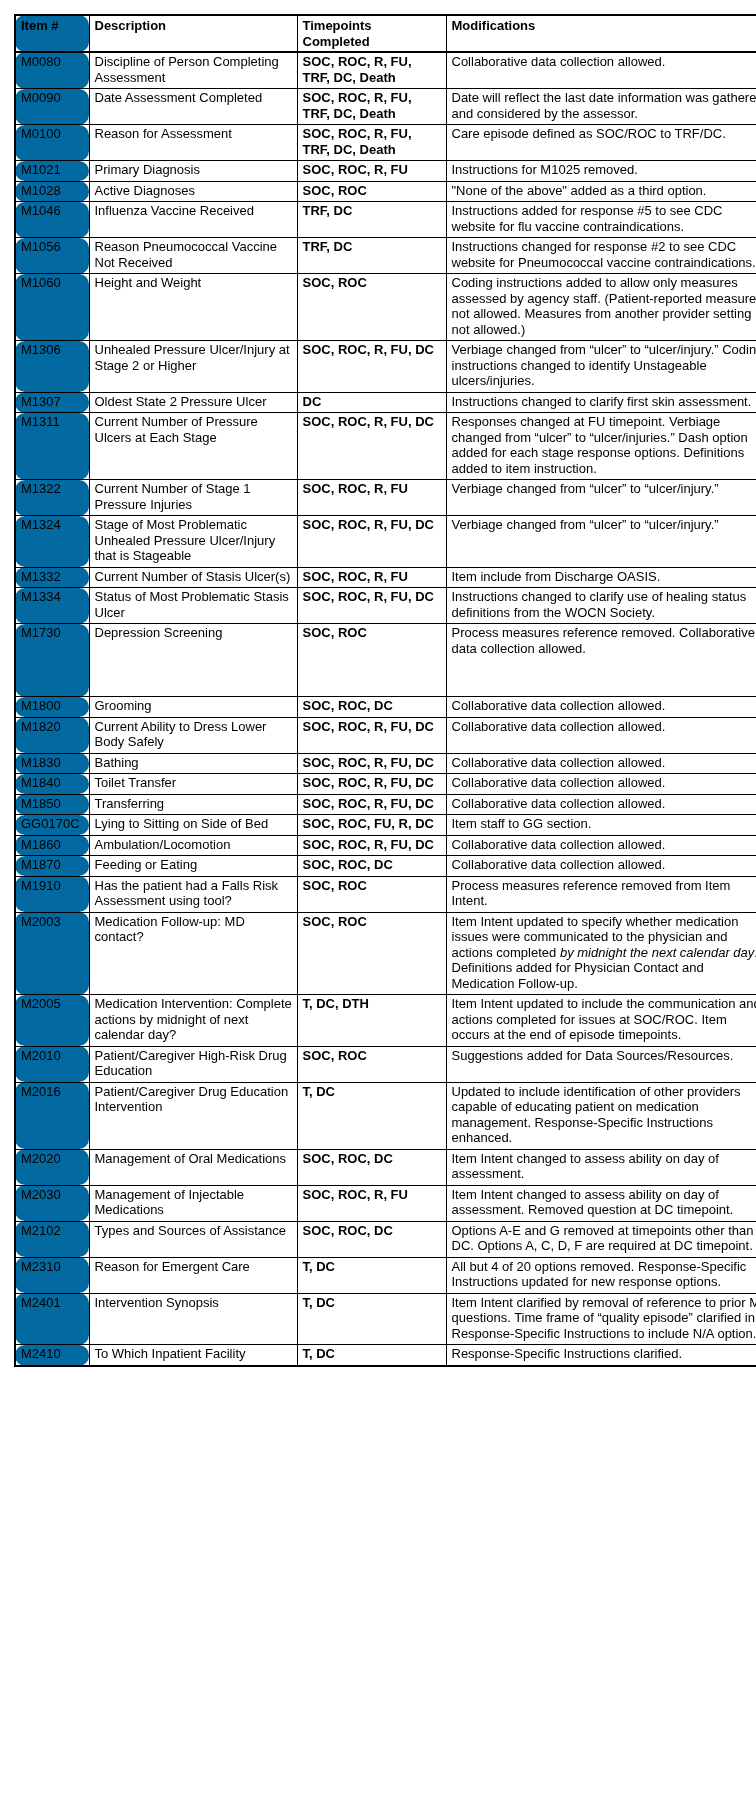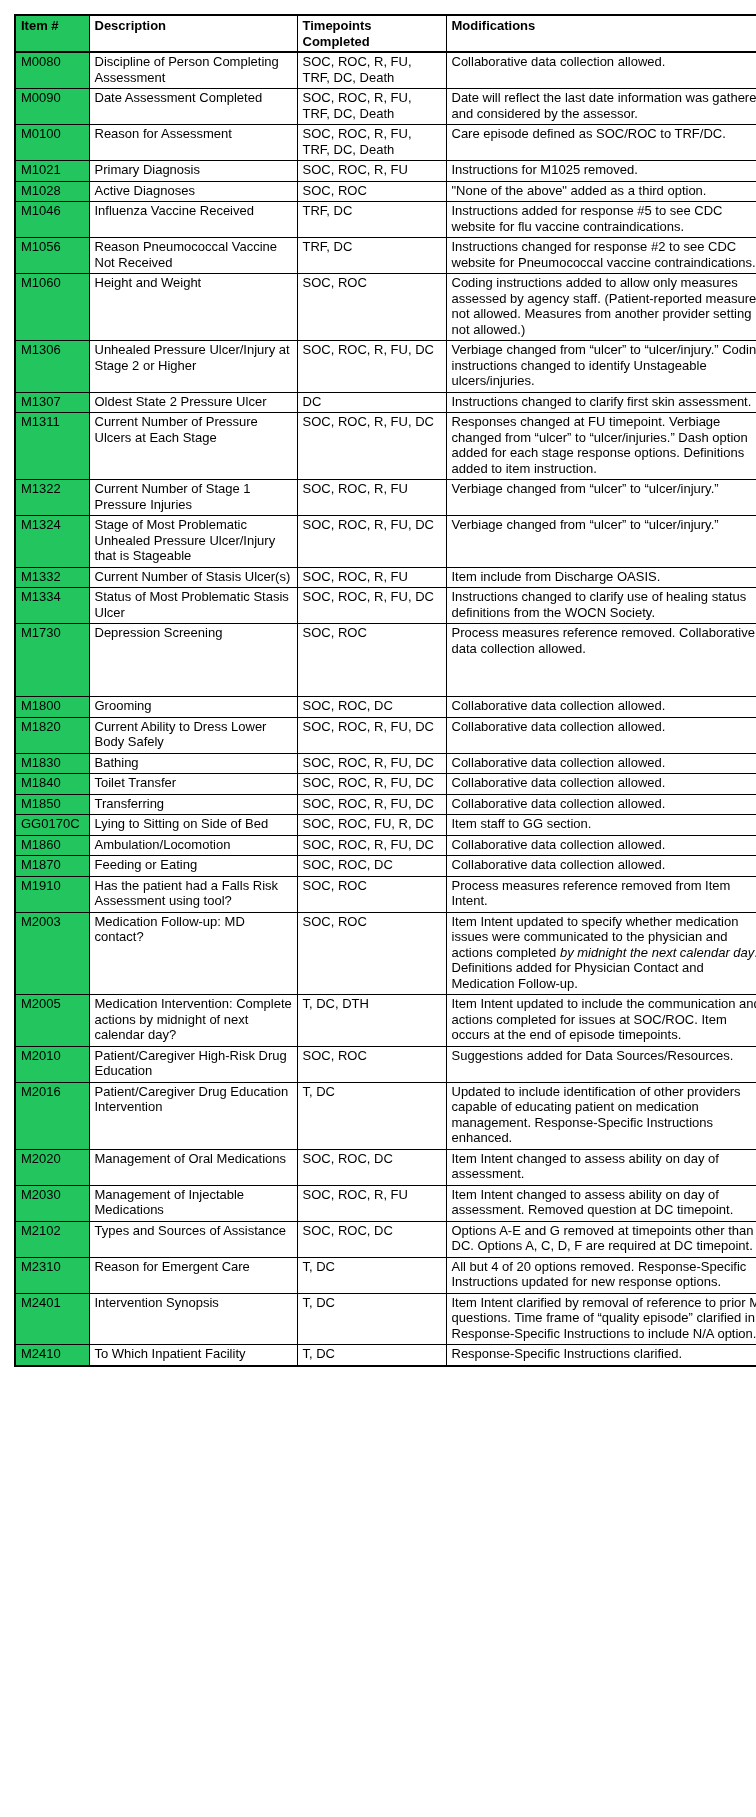--- a/index.html
+++ b/index.html
@@ -32,23 +32,23 @@
   }
   .oasis-table thead th {
     font-weight: bold;
     text-align: left;
     border-bottom: 2px solid #000000;
     padding-top: 2px;
     padding-bottom: 2px;
   }
   .c-item  { width: 74px; }
   .c-desc  { width: 208px; }
-  .c-time  { width: 149px; }
+  .c-time  { width: 149px; font-weight: bold; }
   .c-mods  { width: 327px; margin-left: 8px; }
-  td.c-item, th.c-item { background: #22c55e; }
+  td.c-item, th.c-item { background: #0369a1; border-radius: 10px; }
   tr.tall td { padding-bottom: 40px; }
   i { font-style: italic; }
 </style>
 </head>
 <body>
 
 <div class="page">
   <table class="oasis-table">
     <colgroup>
       <col class="c-item">

